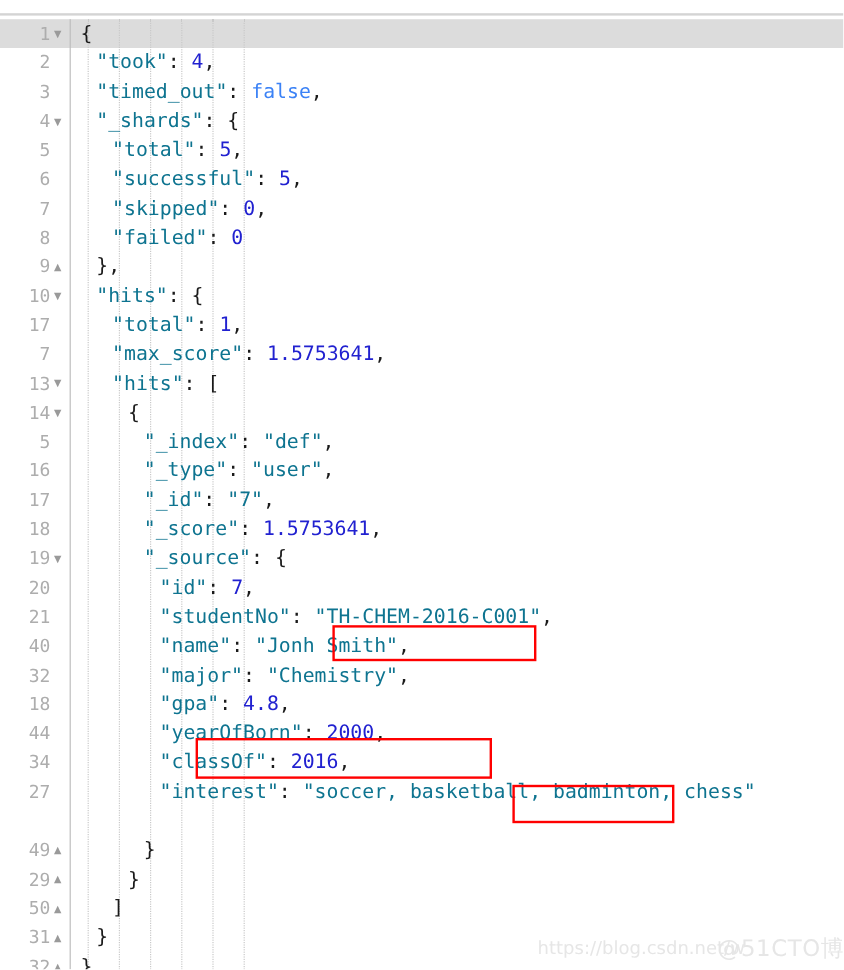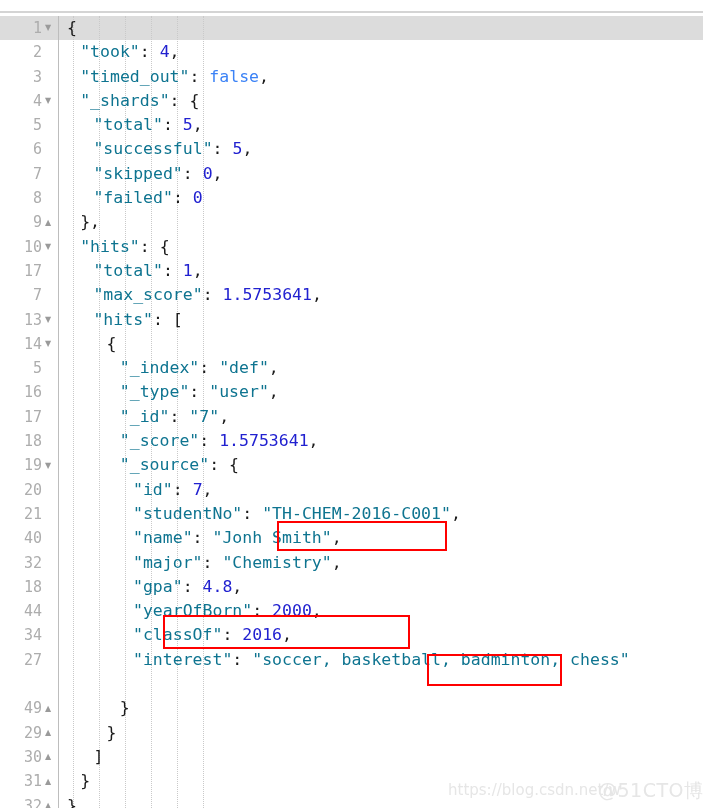--- a/index.html
+++ b/index.html
@@ -164,21 +164,21 @@
       <div class="gline"><span class="num">20</span><span class="fold empty">▼</span></div>
       <div class="gline"><span class="num">21</span><span class="fold empty">▼</span></div>
       <div class="gline"><span class="num">40</span><span class="fold empty">▼</span></div>
       <div class="gline"><span class="num">32</span><span class="fold empty">▼</span></div>
       <div class="gline"><span class="num">18</span><span class="fold empty">▼</span></div>
       <div class="gline"><span class="num">44</span><span class="fold empty">▼</span></div>
       <div class="gline"><span class="num">34</span><span class="fold empty">▼</span></div>
       <div class="gline tall"><span class="num">27</span><span class="fold empty">▼</span></div>
       <div class="gline"><span class="num">49</span><span class="fold">▲</span></div>
       <div class="gline"><span class="num">29</span><span class="fold">▲</span></div>
-      <div class="gline"><span class="num">30</span><span class="fold">▲</span></div>
+      <div class="gline"><span class="num">50</span><span class="fold">▲</span></div>
       <div class="gline"><span class="num">31</span><span class="fold">▲</span></div>
       <div class="gline"><span class="num">32</span><span class="fold">▲</span></div>
     </div>
   <div id="gutter-border"></div>
 
   <div id="code">
       <div class="guide" style="left: 14px; height: 792px;"></div>
       <div class="guide" style="left: 40px; height: 792px;"></div>
       <div class="guide" style="left: 66px; height: 792px;"></div>
       <div class="guide" style="left: 92px; height: 792px;"></div>

